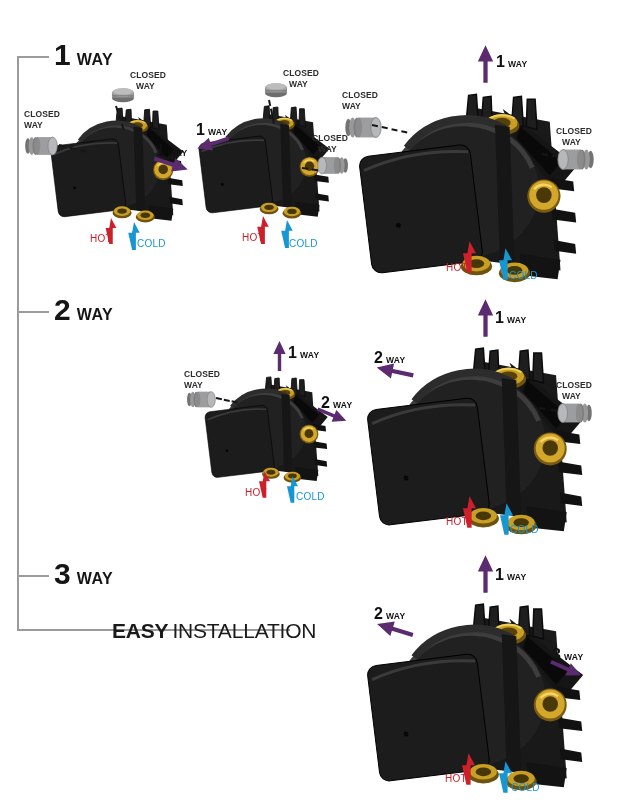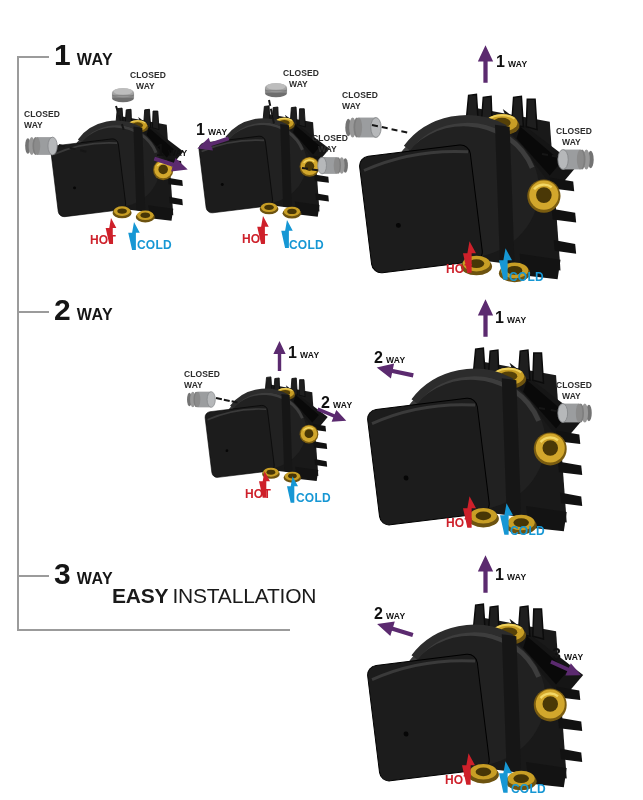--- a/index.html
+++ b/index.html
@@ -18,21 +18,21 @@
   .tagline .r{font-weight:400;margin-left:4px;}
   
   .way-label{position:absolute;display:flex;align-items:baseline;gap:3px;white-space:nowrap;color:#101010;}
   .way-label .n{font-size:16px;font-weight:700;line-height:1;}
   .way-label .w{font-size:8.5px;font-weight:700;letter-spacing:.3px;}
   
   .closed-label{position:absolute;font-size:8.5px;font-weight:700;color:#2c2c2c;line-height:1.35;letter-spacing:.1px;}
   .closed-label .cl{display:block;}
   .closed-label .cl2{margin-left:6px;}
   
-  .flow-label{position:absolute;font-size:12px;font-weight:700;letter-spacing:.2px;white-space:nowrap;}
+  .flow-label{position:absolute;font-size:10px;font-weight:400;letter-spacing:.2px;white-space:nowrap;}
   .hot-c{color:var(--hot,#ce202a);}
   .cold-c{color:var(--cold,#1697d4);}
   
   .valve,.plug,.parrow,.flow{position:absolute;display:block;}
   .parrow{color:var(--purple,#5b2a6f);}
   .dash{position:absolute;border-top:2px dashed #161616;transform-origin:left center;}
   svg{overflow:visible;}
 </style>
 </head>
 <body>
@@ -127,21 +127,21 @@
   </div>
   <div class="section-title" style="left:54px;top:295px;">
     <span class="num">2</span>
     <span class="word">WAY</span>
   </div>
   <div class="section-title" style="left:54px;top:559px;">
     <span class="num">3</span>
     <span class="word">WAY</span>
   </div>
 
-  <div class="tagline" style="left:112px;top:584px;text-align:right;">
+  <div class="tagline" style="left:112px;top:619px;text-align:right;">
     <span class="b">EASY</span><span class="r">INSTALLATION</span>
   </div>
 
   <div class="g">
     <svg class="valve" style="left:50px;top:92px;width:140px;height:134px;">
         <use href="#sym-valve"></use>
       </svg>
     <svg class="plug" style="left:110px;top:86px;width:26px;height:17px;">
         <use href="#sym-plug-top"></use>
       </svg>

